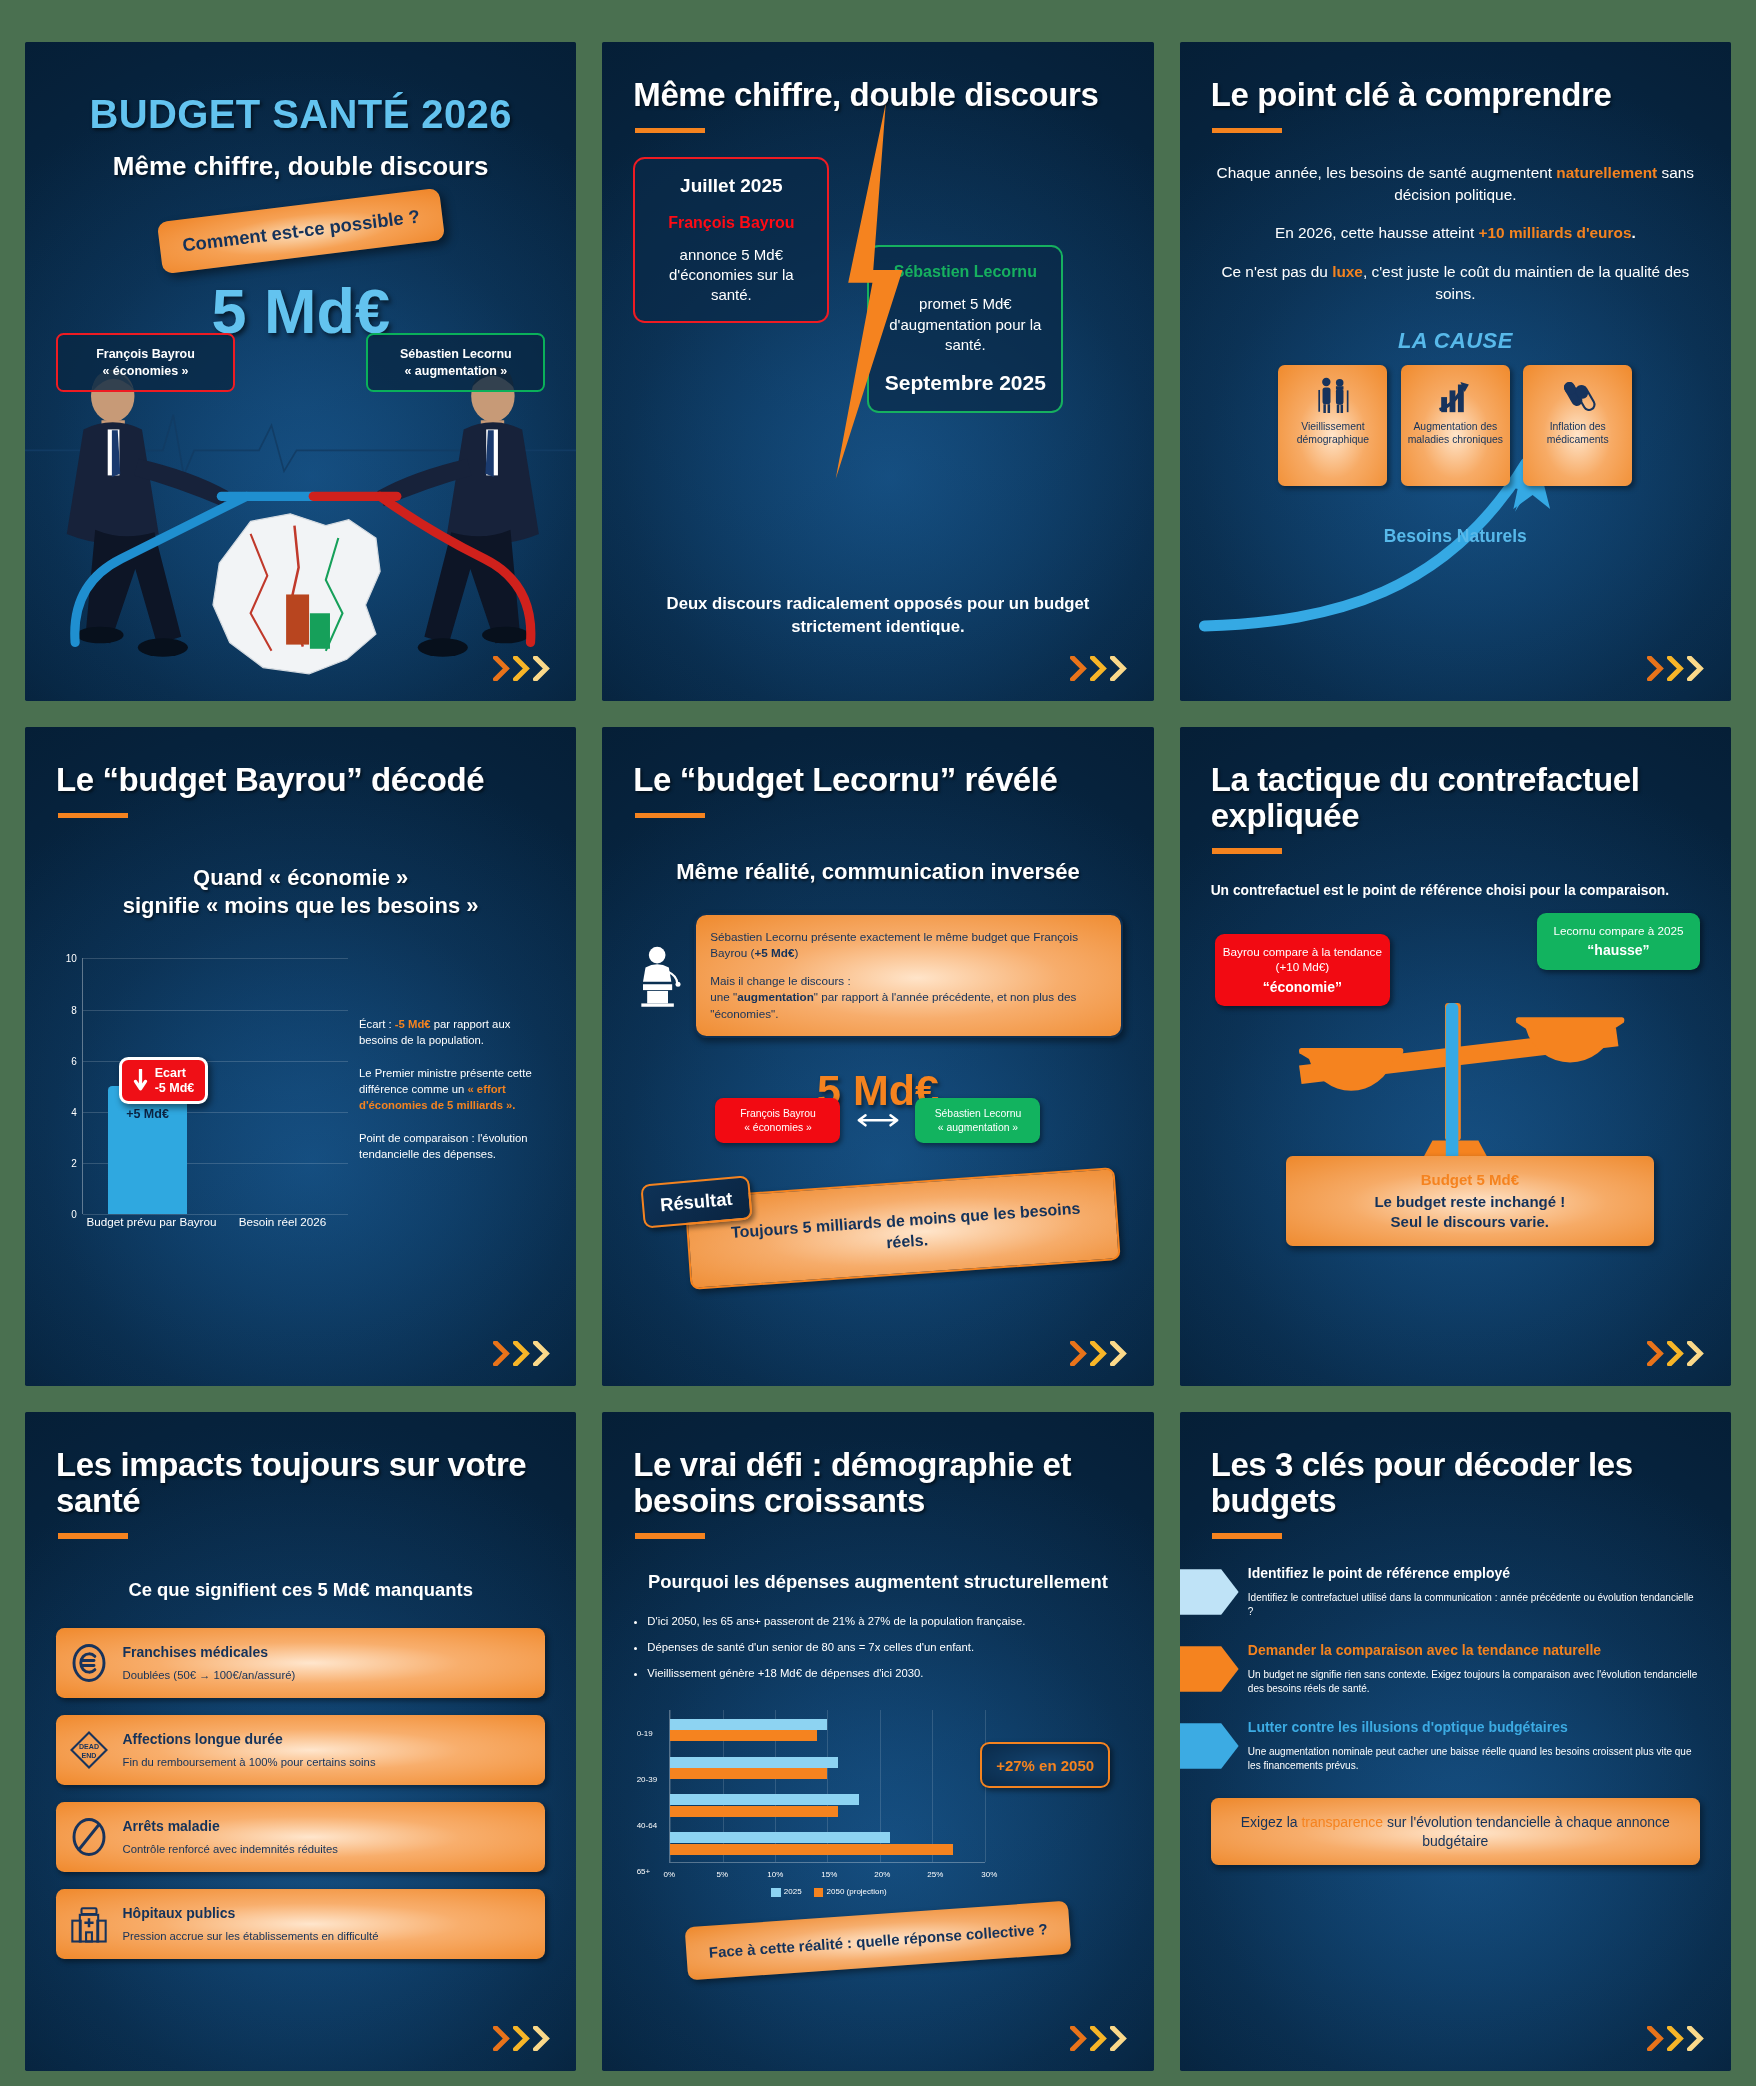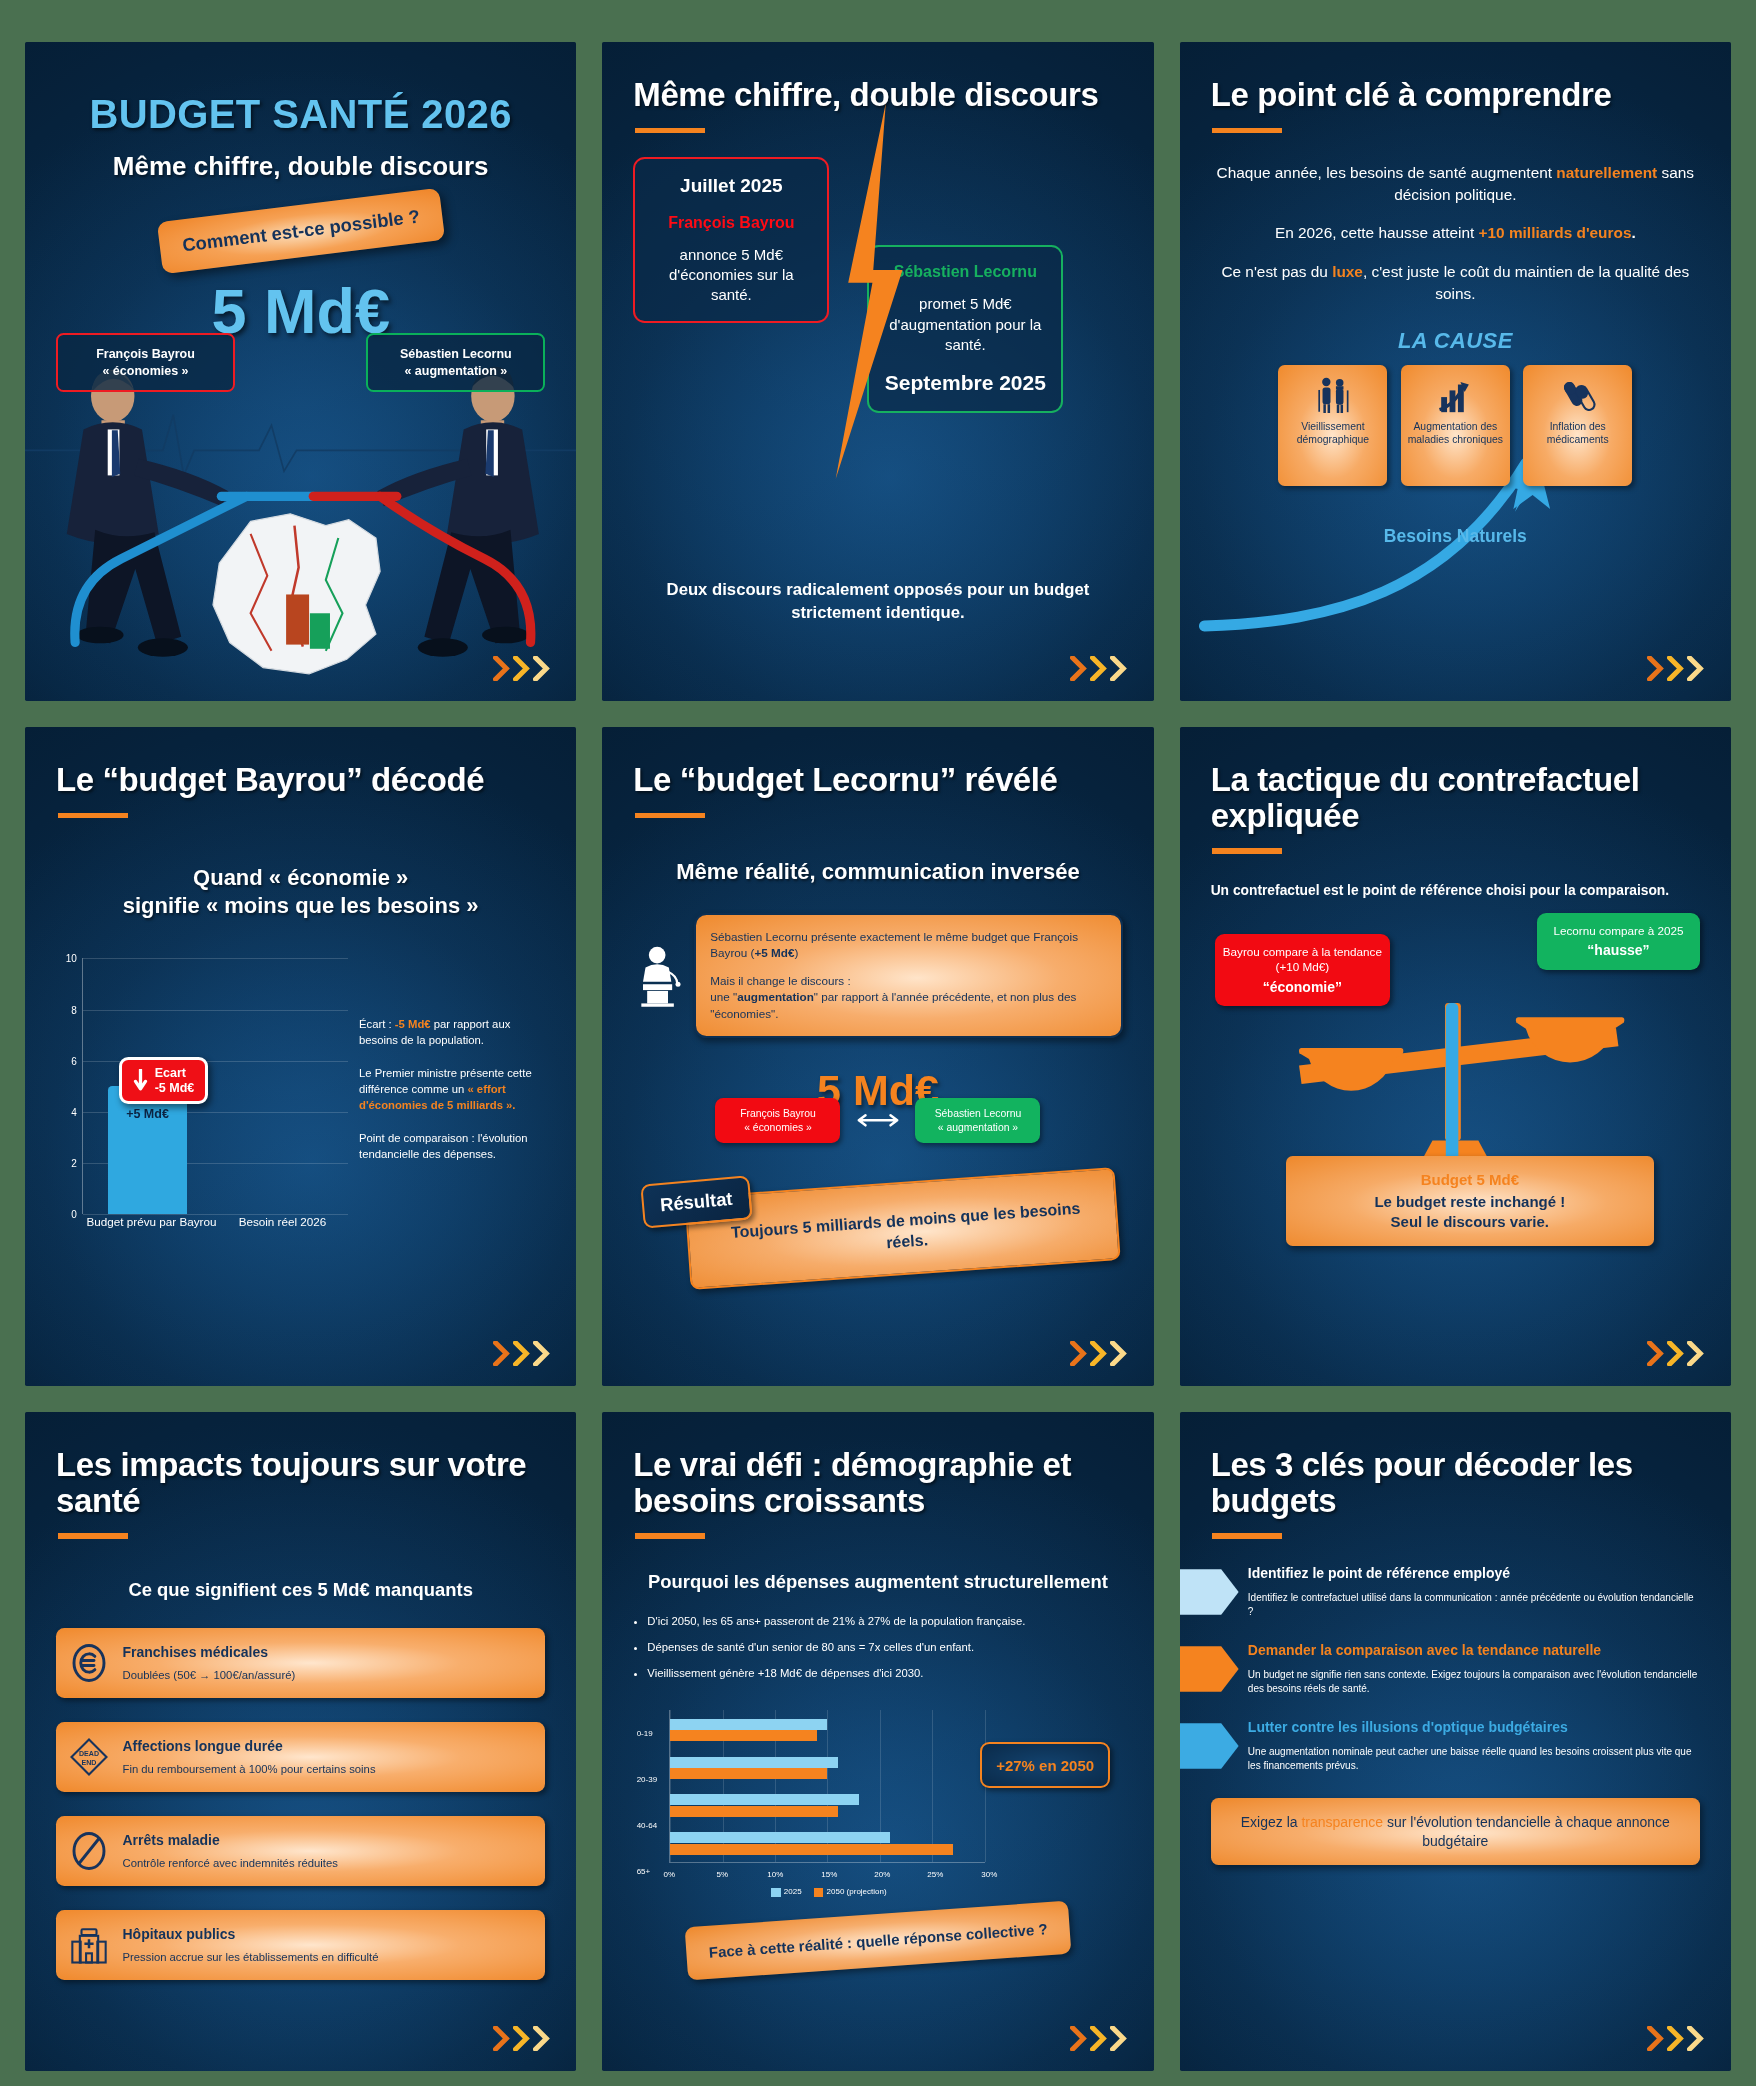--- a/index.html
+++ b/index.html
@@ -28,21 +28,21 @@
   
   .slide {
     width: 555px;
     height: 659px;
     background:
       radial-gradient(ellipse 78% 62% at 52% 66%, #134a7a 0%, #0d3a62 34%, #092c4c 62%, #06223c 100%);
     border-radius: 1.7px;
     position: relative;
     overflow: hidden;
     color: #ffffff;
-    padding: 35px 31px 31px 31px;
+    padding: 35px 31px 17px 31px;
     display: flex;
     flex-direction: column;
   }
   .slide::before {
     
     content: "";
     position: absolute; inset: 0;
     background: radial-gradient(ellipse 120% 95% at 50% 55%, rgba(28,92,150,0.30) 0%, rgba(6,28,48,0.0) 58%, rgba(3,16,29,0.55) 100%);
     pointer-events: none;
   }
@@ -253,21 +253,21 @@
     position: absolute; left: 75px; right: 46px; bottom: -16.7px; z-index: 5;
     background: radial-gradient(ellipse at 52% 52%, #ffe4c9 0%, #f6ab67 48%, #ee882b 100%);
     border-radius: 6.7px; padding: 14px 10px; text-align: center;
     color: #14325a; font-weight: bold; font-size: 15px; line-height: 1.34;
     box-shadow: 2.5px 3.3px 6.3px rgba(0,0,0,0.4);
   }
   .final6 .hl { color: #f5831f; display: block; margin-bottom: 2.5px; }
 
   
   .s7-sub { font-size: 18.4px; font-weight: bold; text-align: center; margin-top: 40px; }
-  .impact-list { margin-top: 27px; display: flex; flex-direction: column; gap: 24px; }
+  .impact-list { margin-top: 27px; display: flex; flex-direction: column; gap: 17px; }
   .impact-card {
     background: radial-gradient(ellipse at 52% 50%, #ffe6cd 0%, #f8ae6c 42%, #f0892c 100%);
     border-radius: 8.3px; padding: 11px 12.5px; display: flex; align-items: center; gap: 14px;
     color: #14325a; box-shadow: 2.1px 2.9px 5.8px rgba(0,0,0,0.4); min-height: 70px;
   }
   .impact-card .ii { flex: 0 0 40px; }
   .impact-card .t { font-size: 14px; font-weight: bold; }
   .impact-card .d { font-size: 11.3px; margin-top: 9.2px; }
 
   

